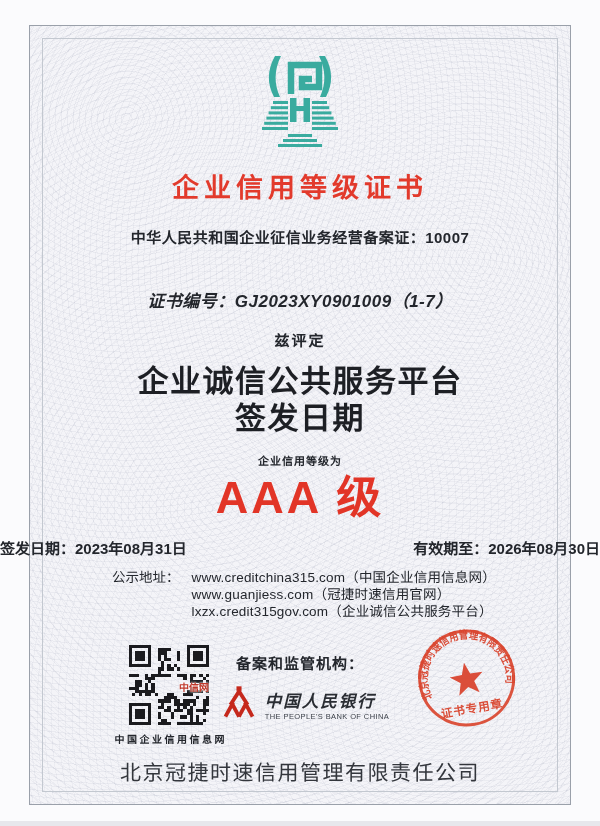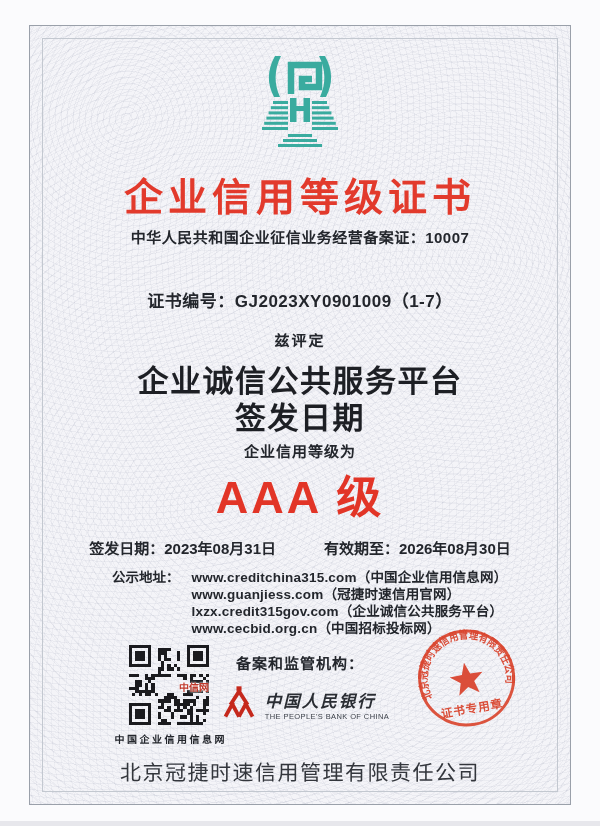--- a/index.html
+++ b/index.html
@@ -29,40 +29,40 @@
     position:absolute;left:42px;right:42px;top:38px;bottom:34px;
     border:1px solid #c3c8d0;
   }
   .scan-edge{position:absolute;left:0;right:0;bottom:0;height:5px;background:#e7e7ec;}
 
   .row{position:absolute;left:0;right:0;text-align:center;}
   .logo-wrap{position:absolute;top:54px;left:50%;transform:translateX(-50%);}
 
   .title{
     top:166px;
-    font-size:39px;font-weight:bold;letter-spacing:5px;
+    font-size:27px;font-weight:bold;letter-spacing:5px;
     color:#e23a2c;
     font-family:"Liberation Sans", sans-serif;
   }
   .filing{top:226px;font-size:15px;font-weight:bold;letter-spacing:0.5px;color:#23262c;}
-  .certno{top:287px;font-size:17px;font-weight:bold;letter-spacing:0.5px;}
+  .certno{top:287px;font-size:17px;font-weight:bold;letter-spacing:0.5px;font-style:italic;}
   .hereby{top:329px;font-size:15px;font-weight:bold;letter-spacing:2px;}
   .company{
     top:363px;font-size:31px;font-weight:bold;letter-spacing:1.5px;line-height:37px;
     font-family:"Liberation Serif", serif;color:#1d1f24;
   }
-  .rating-intro{top:440px;font-size:15px;font-weight:bold;letter-spacing:1px;font-family:Liberation Mono, monospace;}
+  .rating-intro{top:452px;font-size:11px;font-weight:bold;letter-spacing:1px;font-family:Liberation Mono, monospace;}
   .rating{top:461px;font-size:45px;font-weight:bold;letter-spacing:3px;color:#e23527;}
   .dates{
-    top:537px;display:flex;justify-content:center;gap:48px;
+    top:537px;display:flex;justify-content:space-between;gap:48px;
     font-size:15px;font-weight:bold;
   }
   .publicity{
     position:absolute;left:112px;top:569px;display:flex;align-items:flex-start;
-    font-size:13.5px;font-weight:bold;
+    font-size:13.5px;font-weight:normal;
   }
   .publicity .label{white-space:nowrap;line-height:17px;}
   .publicity .sites{margin-left:12px;text-align:left;}
   .publicity .sites div{line-height:17px;letter-spacing:0.2px;}
 
   .qr-block{position:absolute;left:111px;top:645px;width:116px;text-align:right;}
   .qr-box{position:relative;width:80px;height:80px;margin:0 auto;}
   .qr-box svg{display:block;}
   .qr-center{
     position:absolute;left:0;right:0;top:34px;
@@ -153,21 +153,20 @@
     <span>签发日期：2023年08月31日</span>
     <span>有效期至：2026年08月30日</span>
   </div>
 
   <div class="publicity">
     <span class="label">公示地址：</span>
     <div class="sites">
       <div>www.creditchina315.com（中国企业信用信息网）</div>
       <div>www.guanjiess.com（冠捷时速信用官网）</div>
       <div>lxzx.credit315gov.com（企业诚信公共服务平台）</div>
-      <div>www.cecbid.org.cn（中国招标投标网）</div>
     </div>
   </div>
 
   <div class="qr-block">
     <div class="qr-box">
       <svg id="qr-svg" width="80" height="80" viewBox="0 0 25 25" style="shape-rendering:crispEdges">
           <rect x="0" y="0" width="7" height="1" fill="#1b1b1f"></rect>
           <rect x="0" y="6" width="7" height="1" fill="#1b1b1f"></rect>
           <rect x="0" y="0" width="1" height="7" fill="#1b1b1f"></rect>
           <rect x="6" y="0" width="1" height="7" fill="#1b1b1f"></rect>

